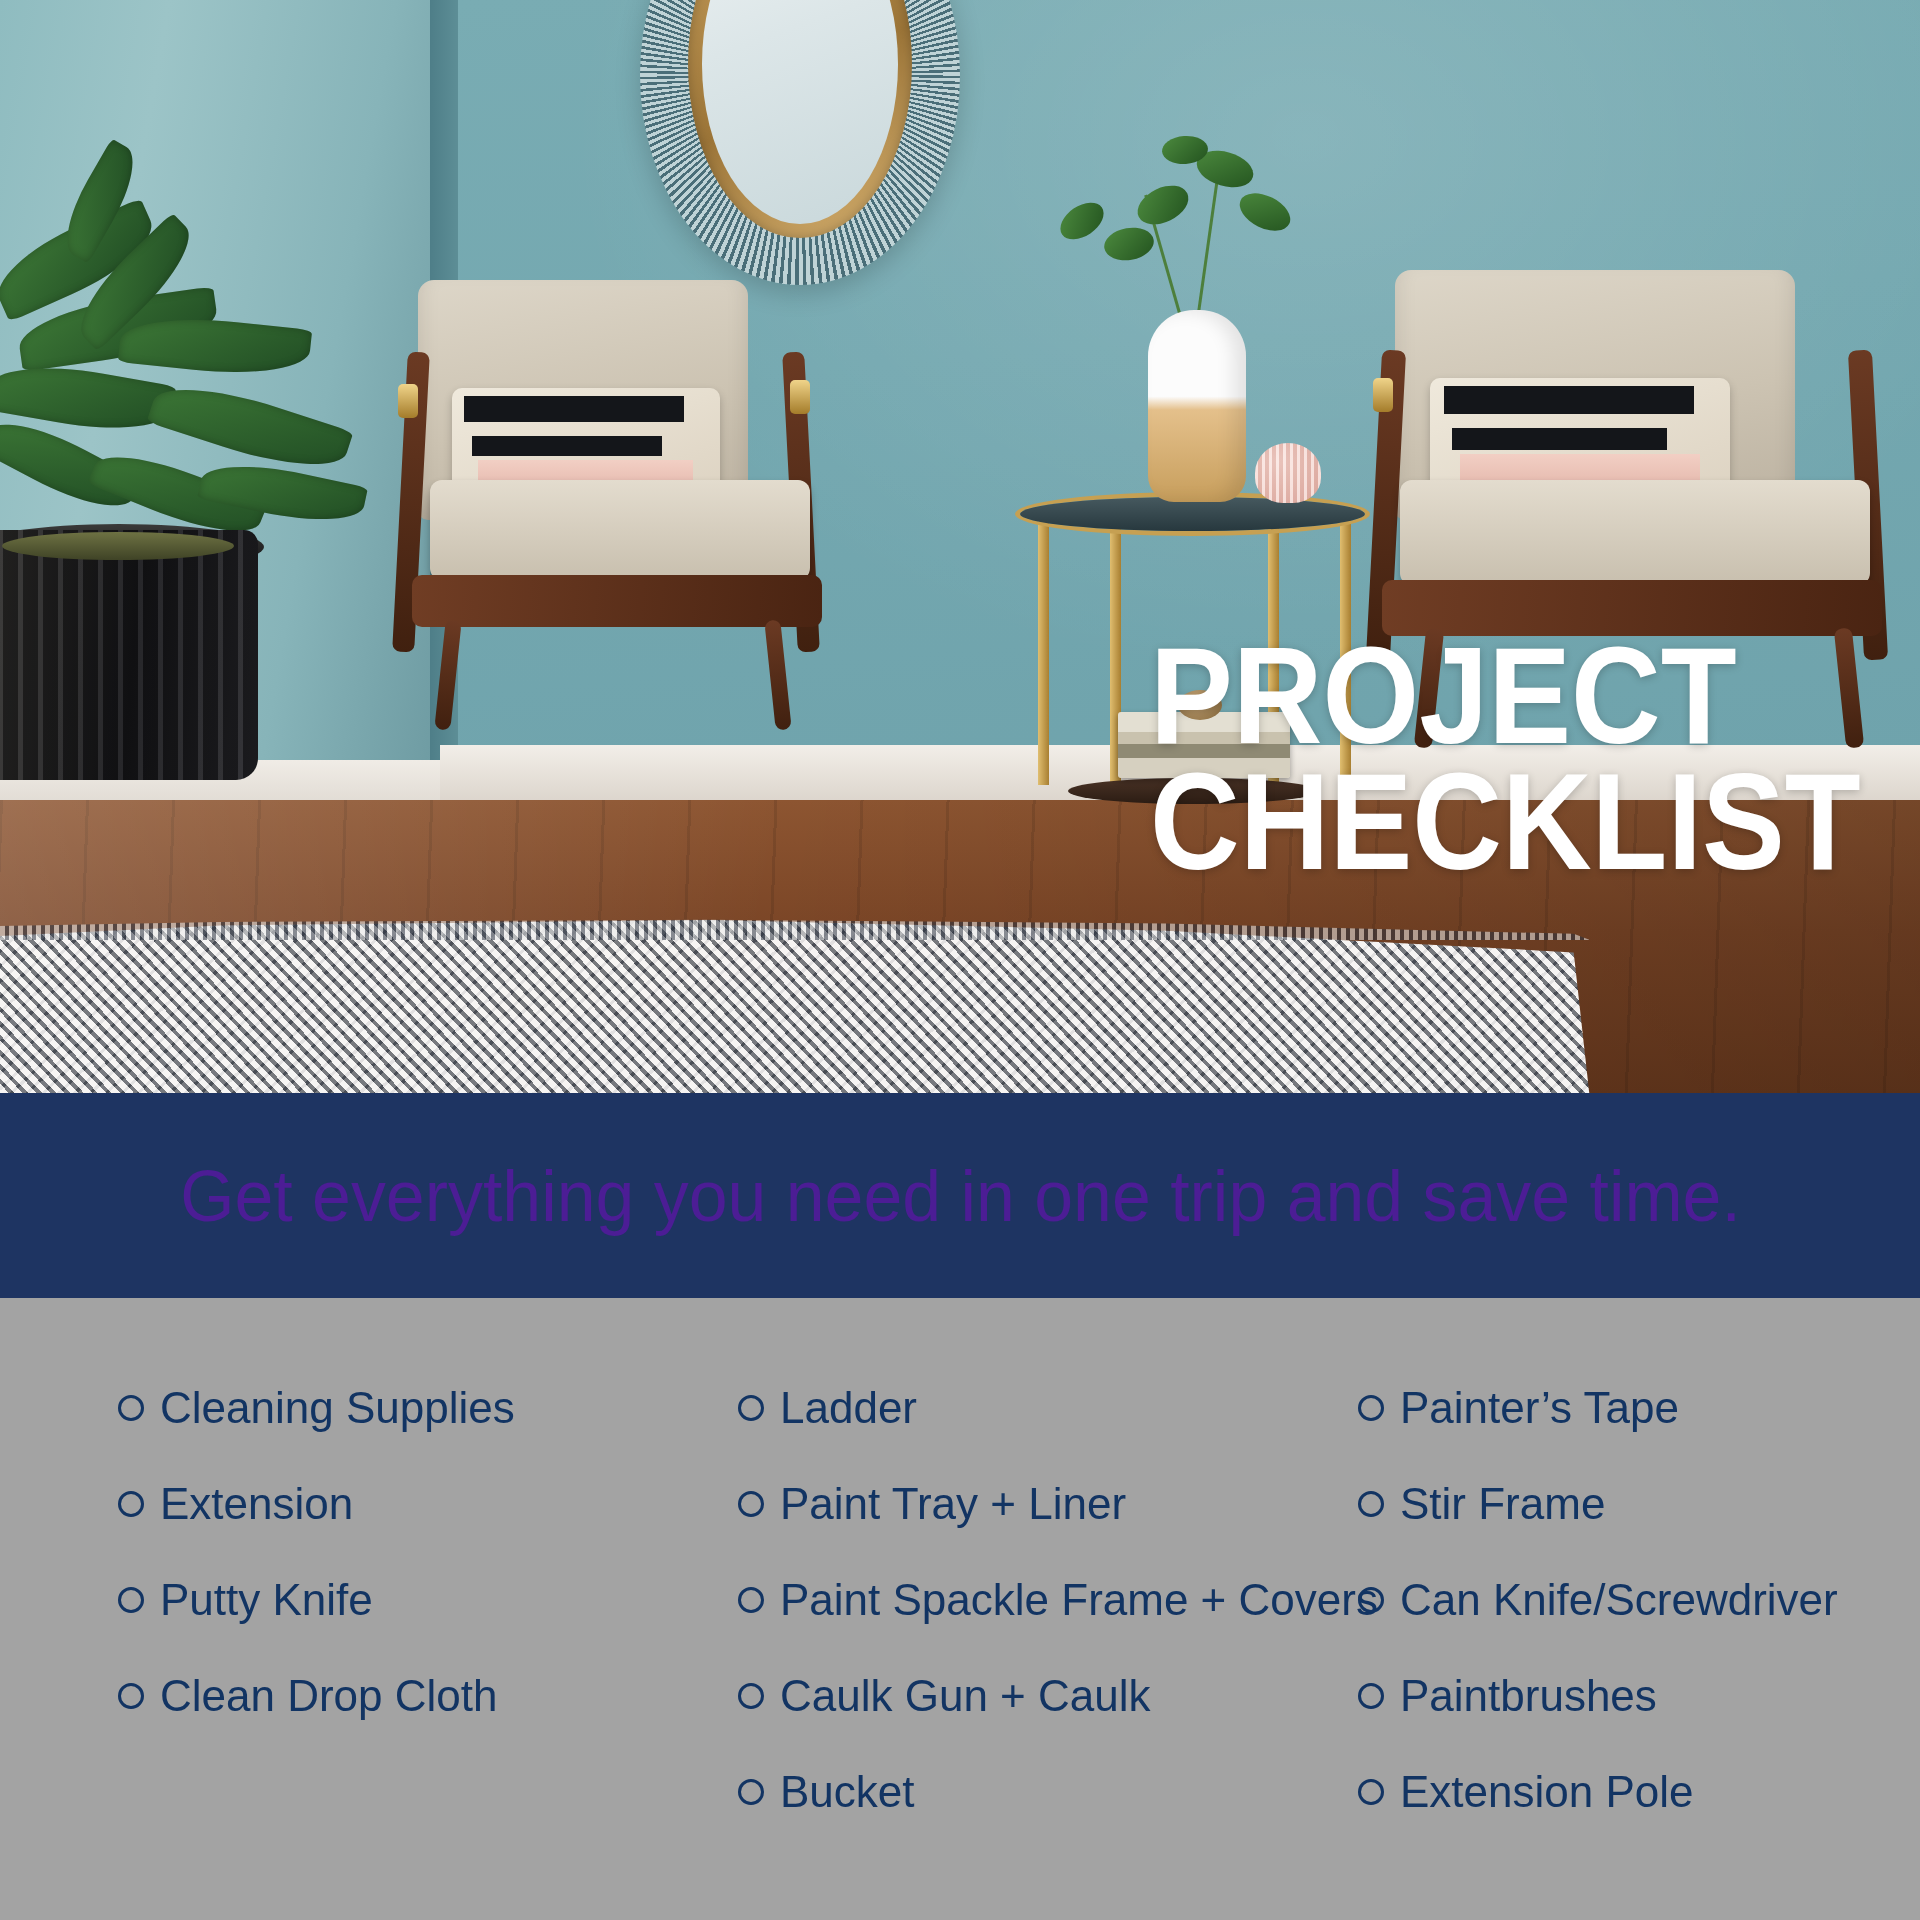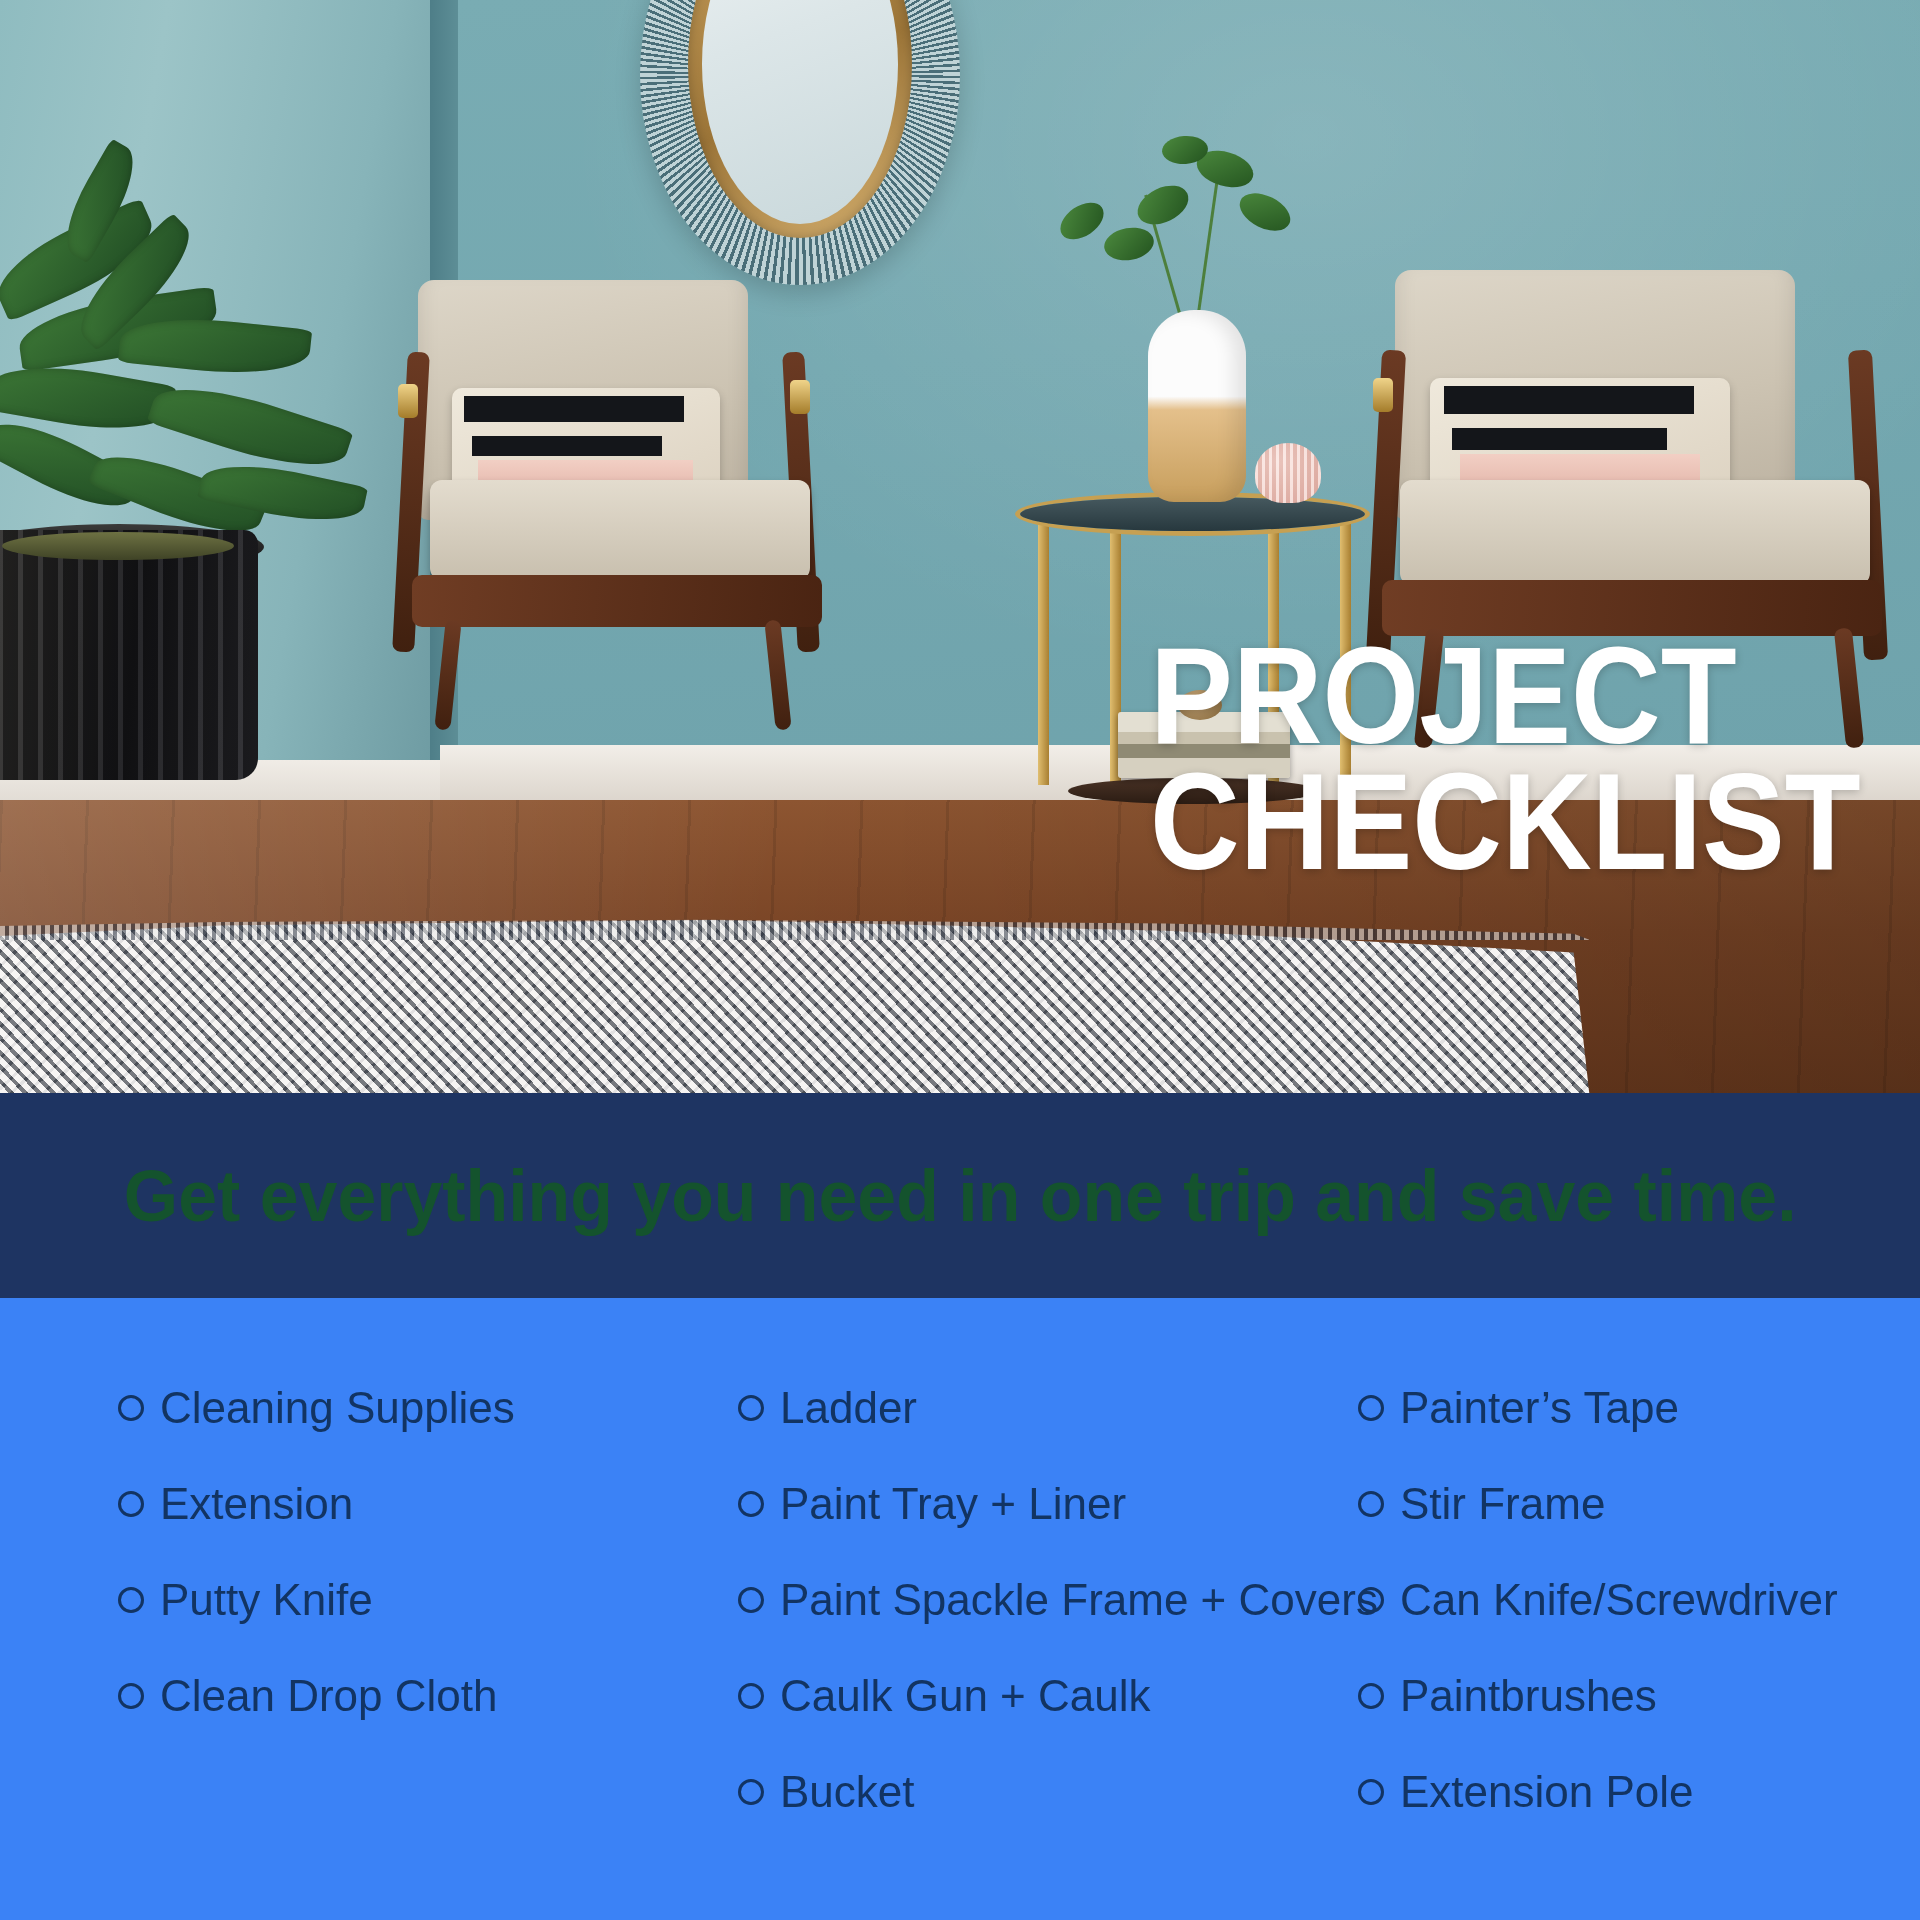--- a/index.html
+++ b/index.html
@@ -131,28 +131,28 @@
     text-shadow:0 2px 9px rgba(0,0,0,.22);
   }
   .hl-project{font-size:138px;letter-spacing:0px;transform:scaleX(.90);transform-origin:left center;}
   .hl-checklist{font-size:138px;letter-spacing:0px;transform:scaleX(.90);transform-origin:left center;margin-top:10px;}
 
   
   .banner{position:absolute;left:0;top:1093px;width:1920px;height:205px;background:#1E3462;}
   .banner-text{
     position:absolute;left:0;top:1093px;width:1920px;height:205px;
     display:flex;align-items:center;justify-content:center;
-    color:#14532d;font-size:72px;font-weight:700;letter-spacing:0px;
+    color:#4c1d95;font-size:72px;font-weight:400;letter-spacing:0px;
     font-family:"Liberation Sans Narrow","Liberation Sans",sans-serif;
     transform:none;
   }
   .banner-text span{transform:scaleX(.97);display:inline-block;}
 
   
-  .checklist{position:absolute;left:0;top:1298px;width:1920px;height:622px;background:#3b82f6;}
+  .checklist{position:absolute;left:0;top:1298px;width:1920px;height:622px;background:#a3a3a3;}
   .cols{position:absolute;left:118px;top:62px;width:1760px;
     display:grid;grid-template-columns:620px 620px 520px;}
   .col{display:flex;flex-direction:column;}
   .item{display:flex;align-items:center;height:96px;}
   .cbox{
     width:26px;height:26px;border-radius:50%;
     border:3px solid #123463;box-sizing:border-box;flex:0 0 auto;margin-right:16px;
   }
   .ilabel{
     font-family:"Liberation Sans Narrow","Liberation Sans",sans-serif;

